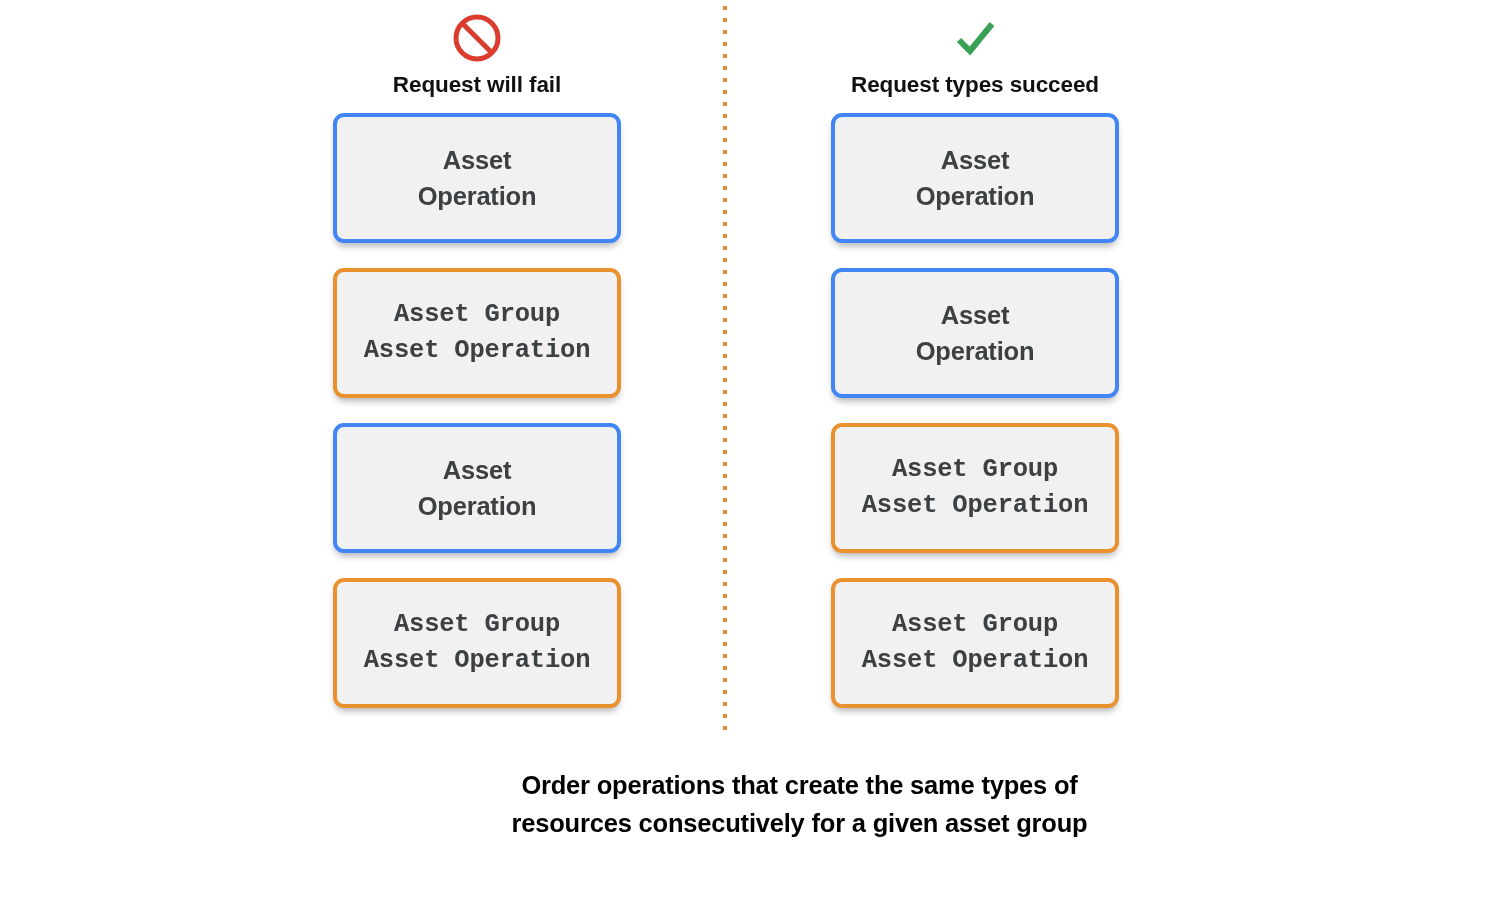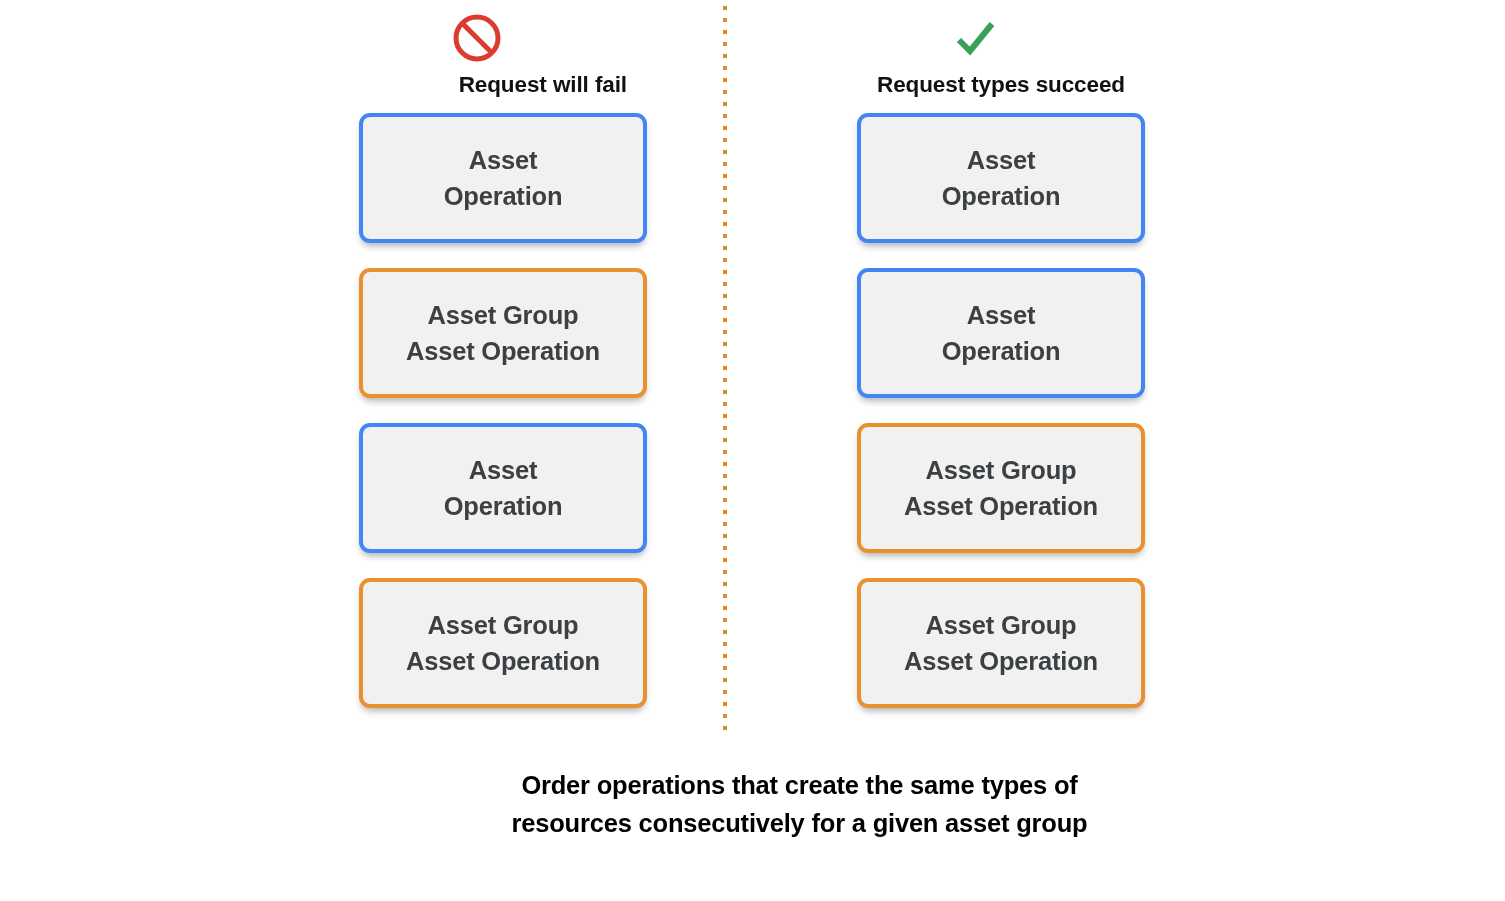--- a/index.html
+++ b/index.html
@@ -60,21 +60,20 @@
     height: 56px;
   }
   .col-header-label {
     display: block;
     font-size: 22.5px;
     font-weight: bold;
     color: #111111;
     letter-spacing: -0.1px;
     line-height: 26px;
     white-space: nowrap;
-    text-align: right;
   }
 
   
   .stack {
     position: absolute;
     top: 113px;
     left: 6px;
     width: 294px;
   }
 
@@ -85,24 +84,23 @@
     height: 130px;
     margin-bottom: 25px;
     border-radius: 11px;
     border: 4px solid #4285f4;
     background: #f1f1f1;
     box-shadow: 0 5px 7px -2px rgba(0,0,0,0.30);
     display: flex;
     align-items: center;
     justify-content: center;
     text-align: center;
-    margin-left: 26px;
   }
   .op-box.type-blue   { border-color: #4285f4; }
-  .op-box.type-orange { border-color: #e8912e; }
+  .op-box.type-orange { border-color: #e8912e; font-family: Liberation Mono, monospace; }
 
   .op-box-label {
     font-size: 25.5px;
     font-weight: bold;
     line-height: 36px;
     color: #3c4043;
     letter-spacing: -0.2px;
     white-space: pre-line;
     padding: 0 6px;
   }

